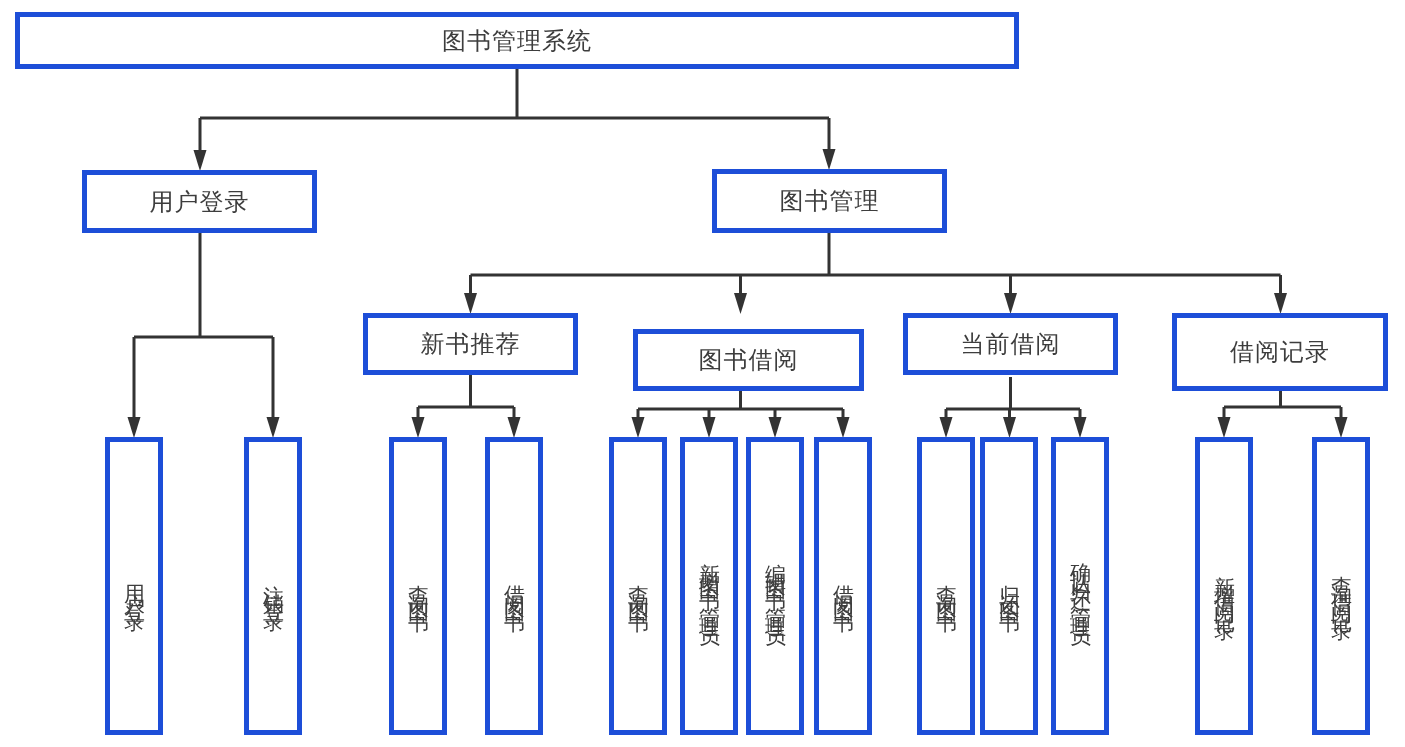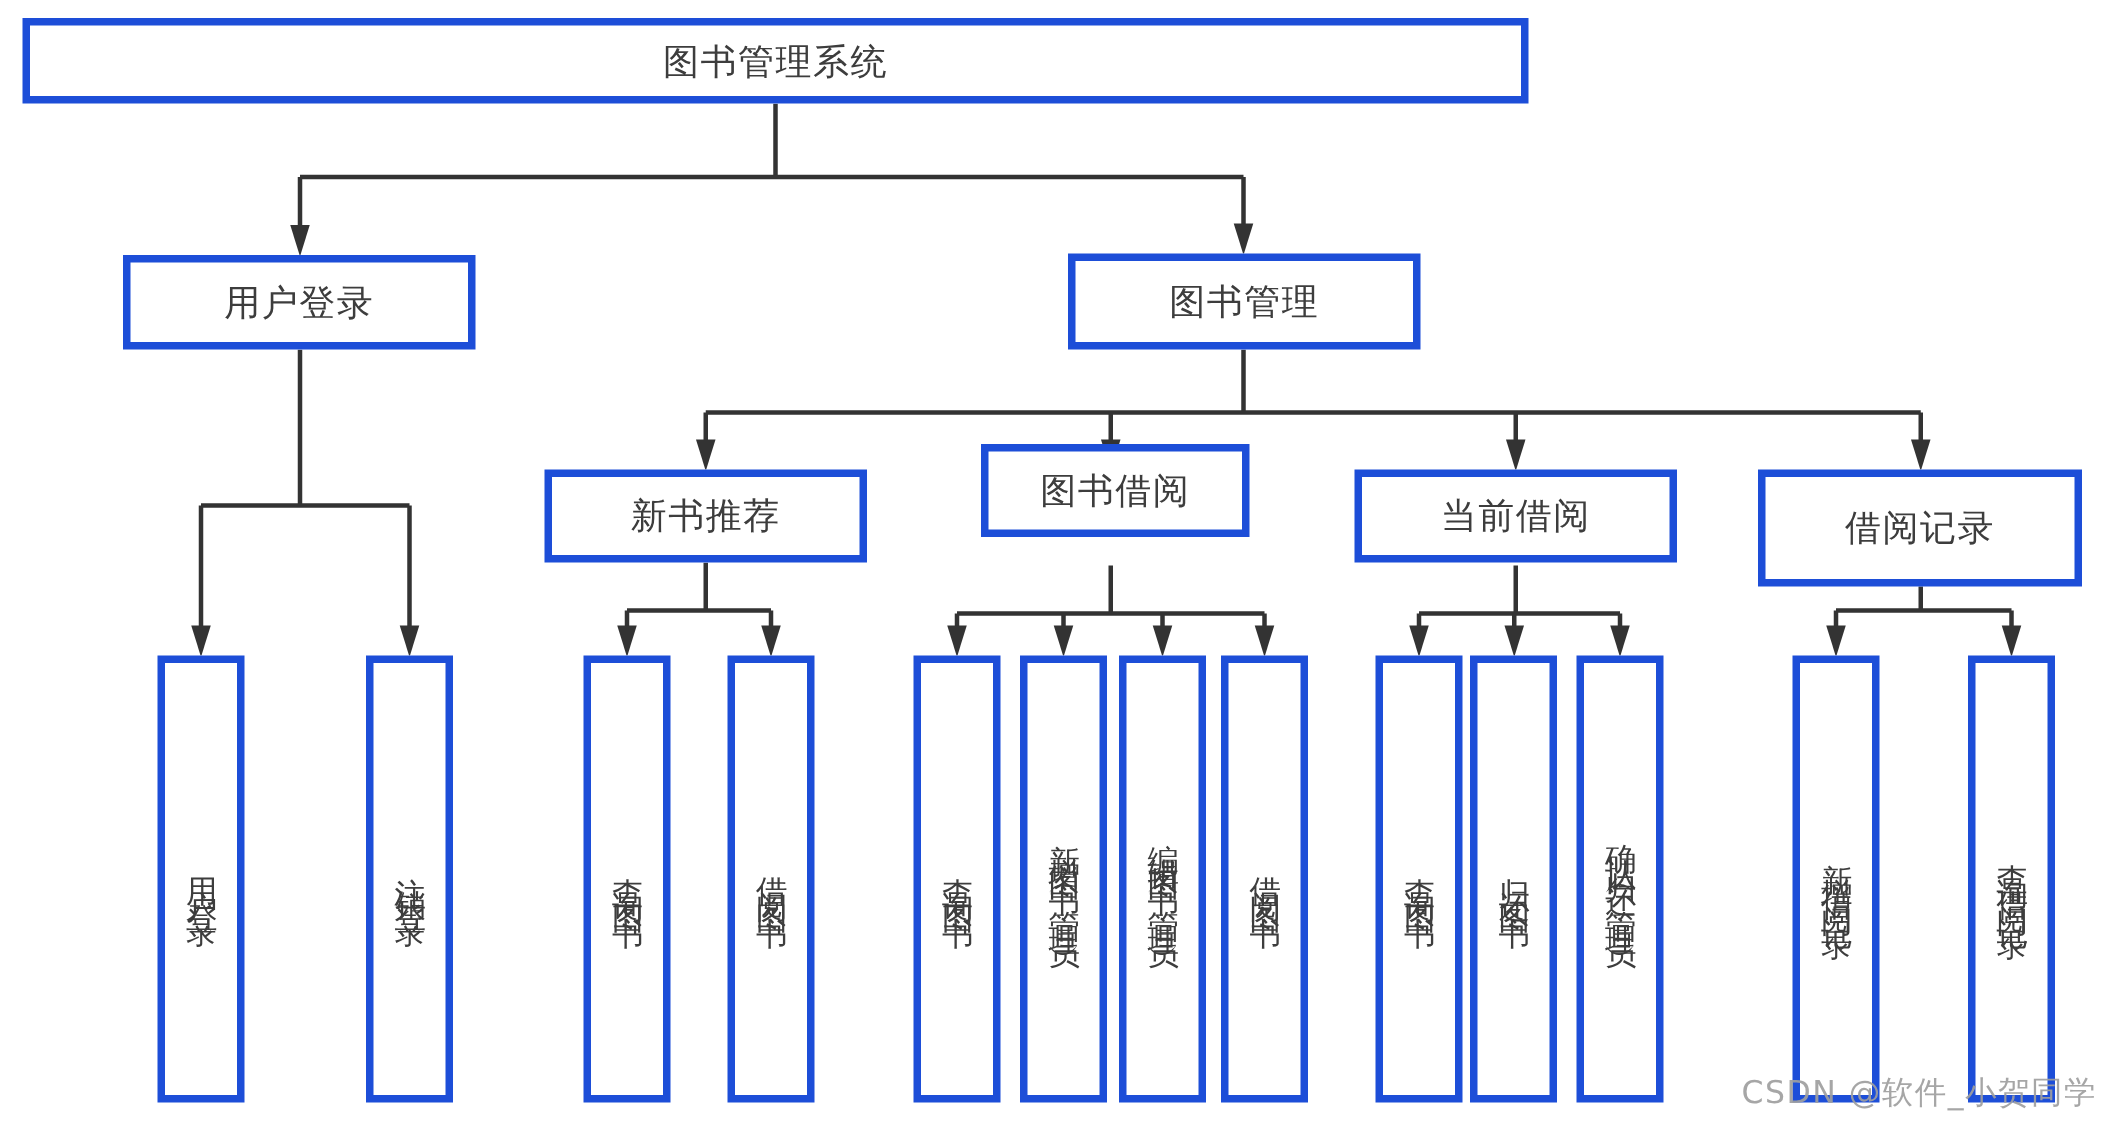--- a/index.html
+++ b/index.html
@@ -127,21 +127,21 @@
   <div class="node hbox" style="left:82px; top:170px; width:235px; height:63px;">
     <span>用户登录</span>
   </div>
   <div class="node hbox" style="left:712px; top:169px; width:235px; height:64px;">
     <span>图书管理</span>
   </div>
 
   <div class="node hbox" style="left:363px; top:313px; width:215px; height:62px;">
     <span>新书推荐</span>
   </div>
-  <div class="node hbox" style="left:633px; top:296px; width:179px; height:62px;margin-left:21px;">
+  <div class="node hbox" style="left:633px; top:329px; width:231px; height:62px;">
     <span>图书借阅</span>
   </div>
   <div class="node hbox" style="left:903px; top:313px; width:215px; height:62px;justify-content:center;">
     <span>当前借阅</span>
   </div>
   <div class="node hbox" style="left:1172px; top:313px; width:216px; height:78px;">
     <span>借阅记录</span>
   </div>
 
   <div class="node vbox" style="left:105px; top:437px; width:58px; height:298px;">
@@ -181,15 +181,14 @@
     <span>确认归还（管理员）</span>
   </div>
 
   <div class="node vbox" style="left:1195px; top:437px; width:58px; height:298px;">
     <span>新增借阅记录</span>
   </div>
   <div class="node vbox" style="left:1312px; top:437px; width:58px; height:298px;">
     <span>查询借阅记录</span>
   </div>
 
-  <div class="watermark">CSDN @软件_小贺同学</div>
 
 </div>
 
 </body></html>

